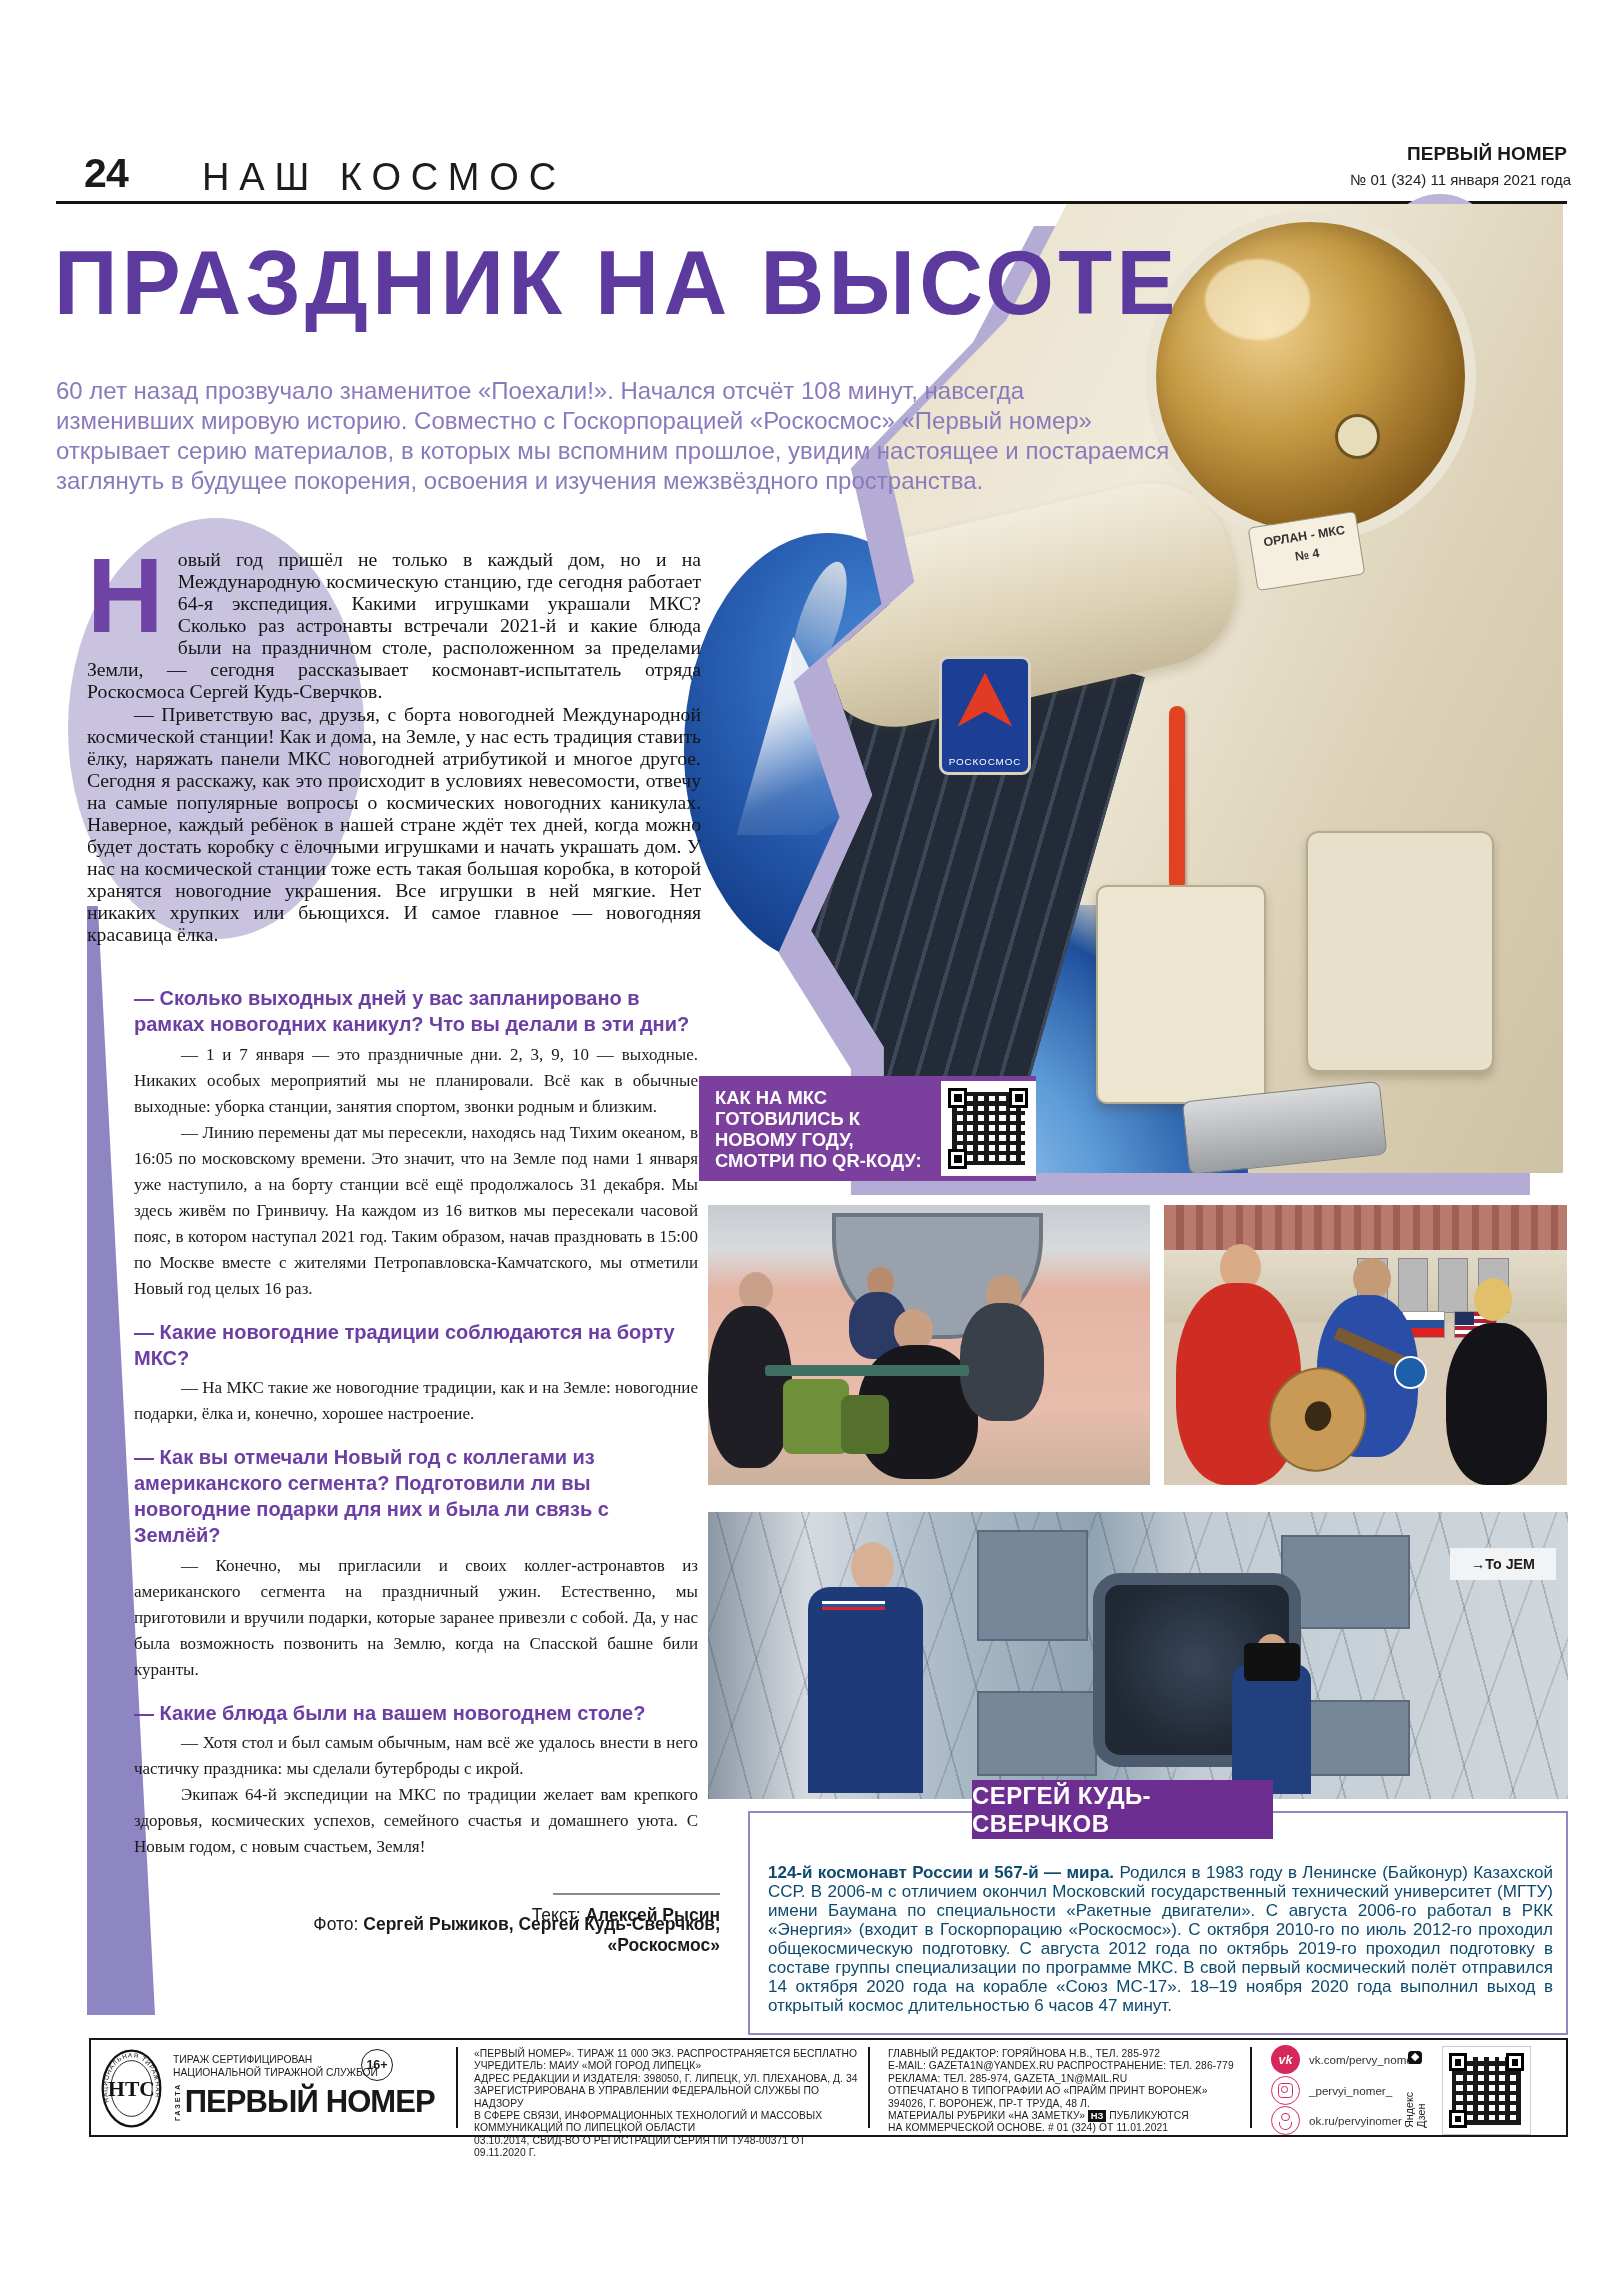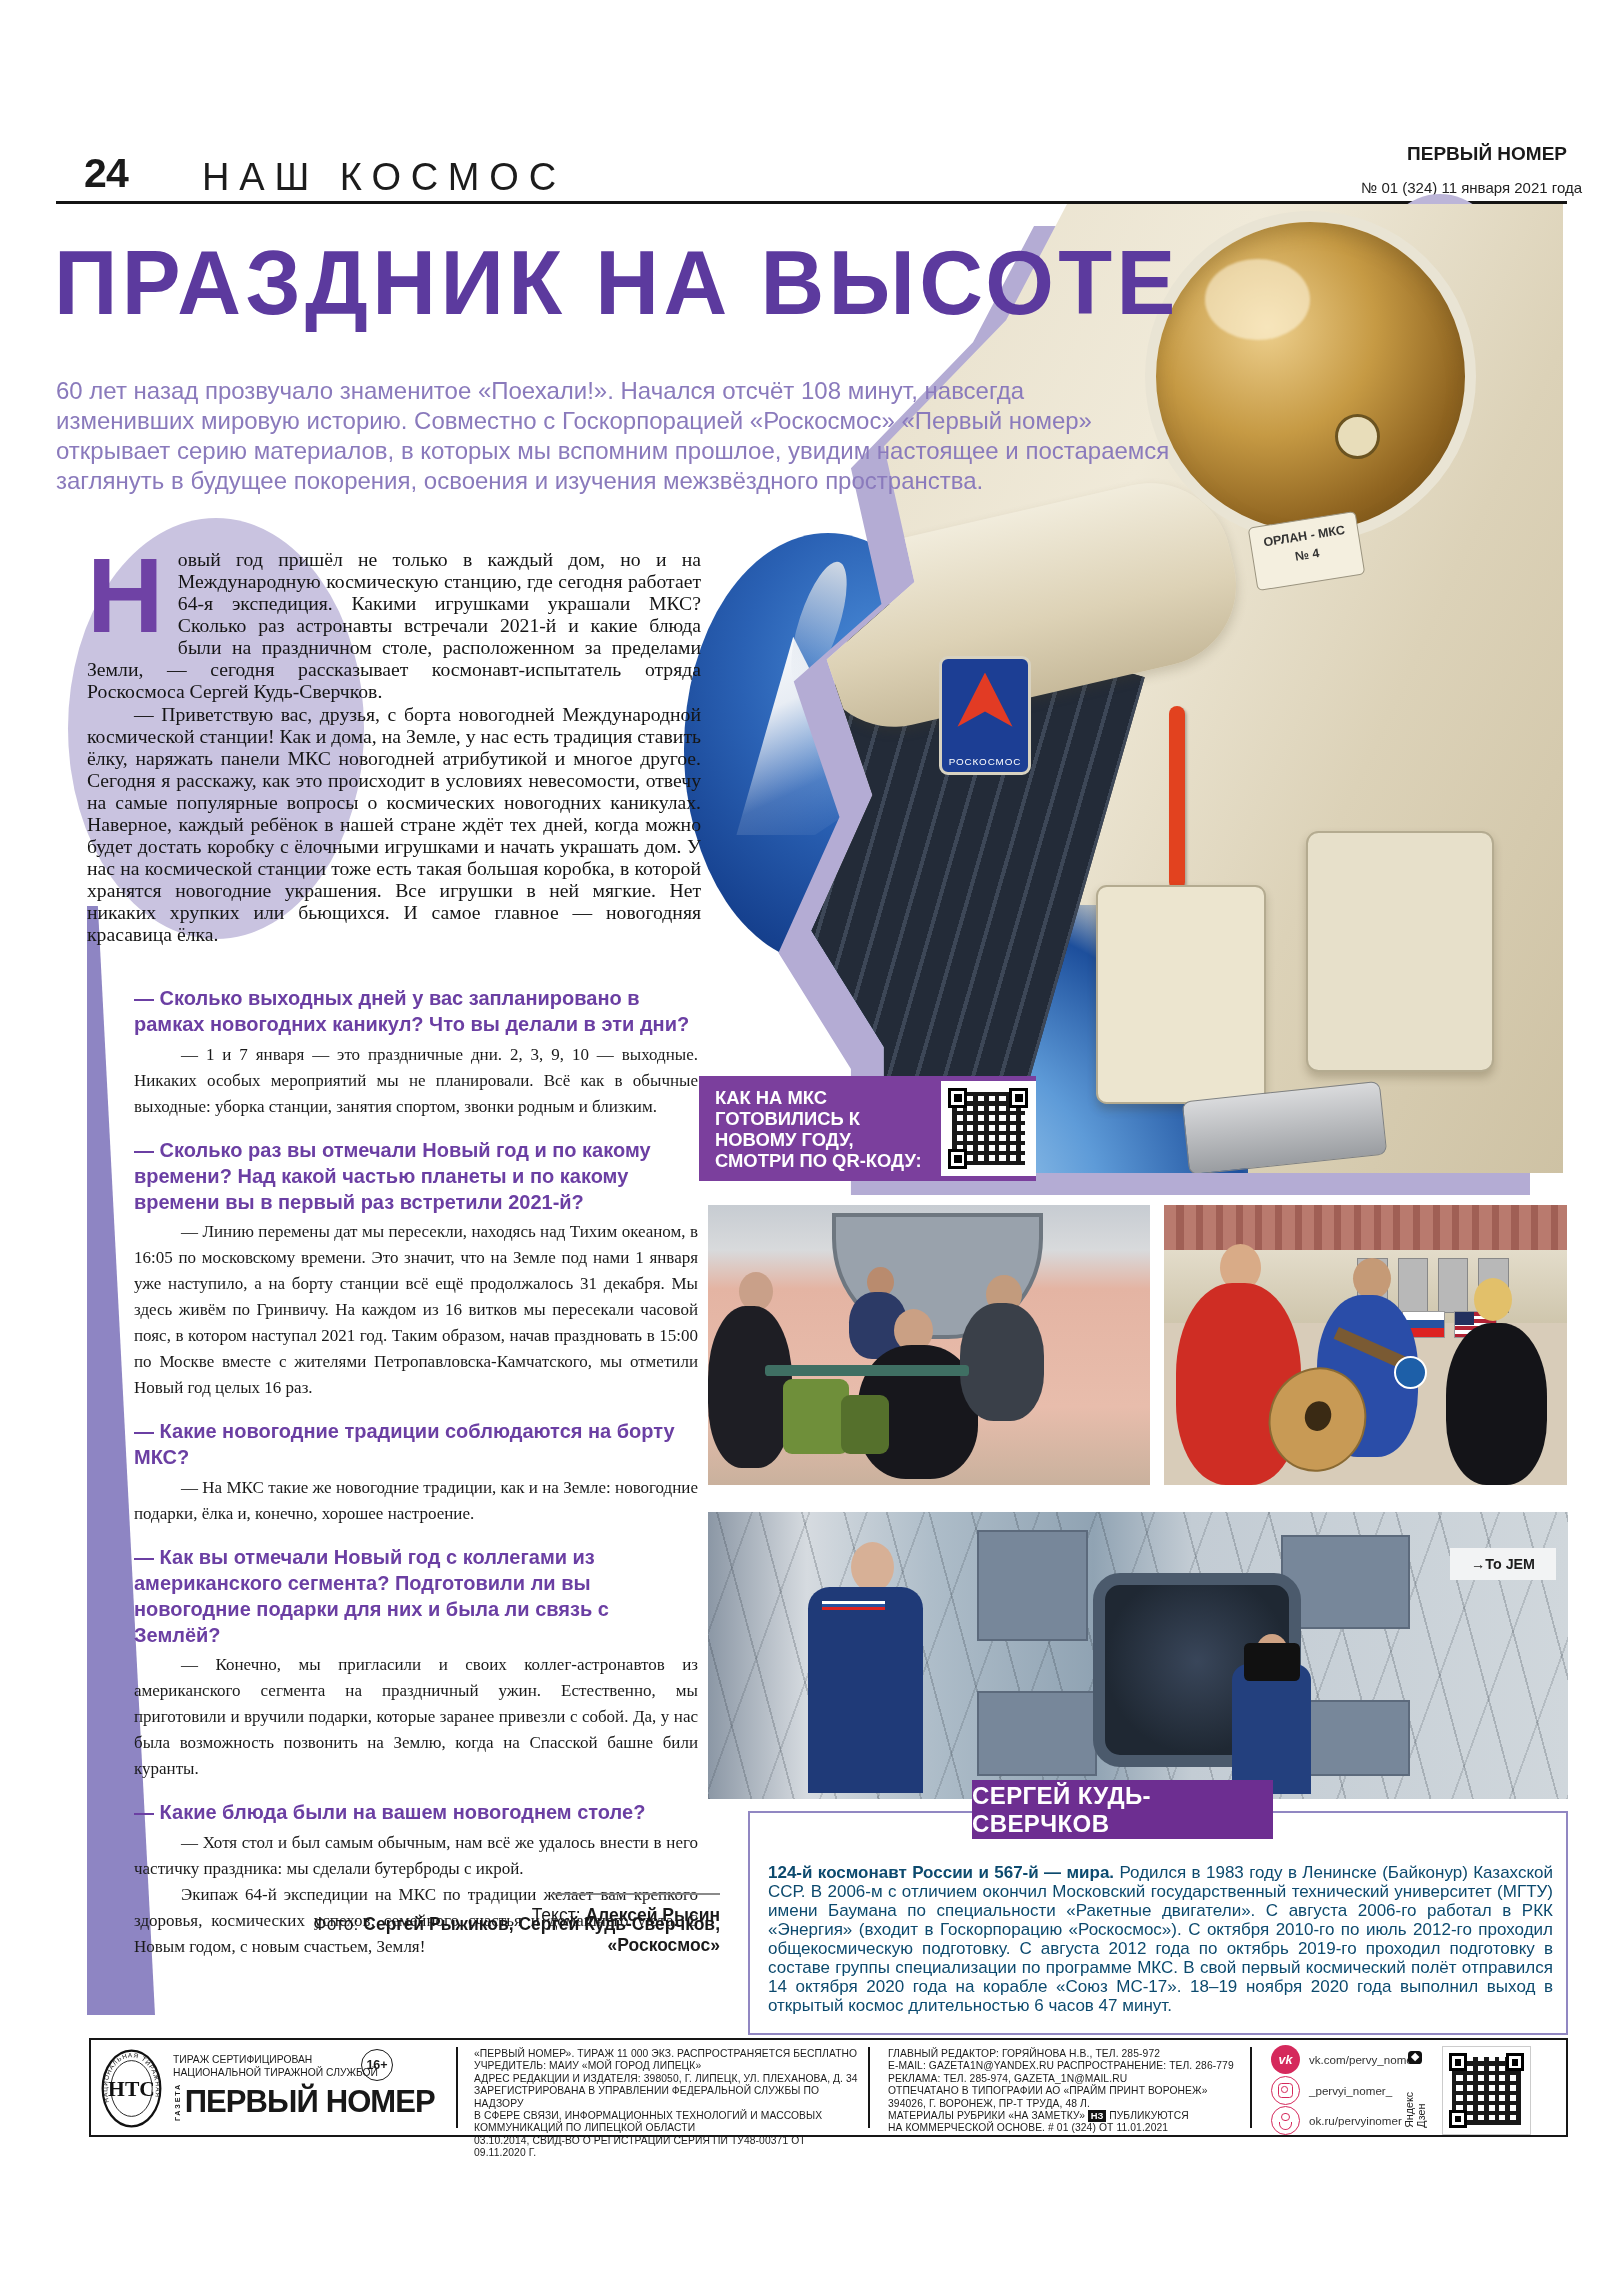--- a/index.html
+++ b/index.html
@@ -2,21 +2,21 @@
 <html style="font-size:14.3px"><head>
 <meta charset="utf-8">
 <style>
   html,body{margin:0;padding:0;}
   body{width:1621px;height:2293px;position:relative;background:#fff;font-family:"Liberation Sans",sans-serif;color:#1a1a1a;overflow:hidden;}
   .abs{position:absolute;}
   
   #hdr-num{left:84px;top:150px;font-size:41px;font-weight:bold;letter-spacing:-0.9px;}
   #hdr-section{left:202px;top:156px;font-size:38px;font-weight:300;letter-spacing:9.9px;color:#1c1c1c;}
   #hdr-brand{right:54px;top:143px;font-size:19px;font-weight:800;text-align:right;}
-  #hdr-issue{right:39px;top:171px;font-size:15px;color:#222;text-align:right;margin-top:8px;}
+  #hdr-issue{right:50px;top:171px;font-size:15px;color:#222;text-align:right;}
   #hdr-rule{left:56px;right:54px;top:201px;height:2.7px;background:#141414;}
   
   #headline{left:54px;top:231px;font-size:91px;font-weight:800;letter-spacing:4.5px;color:#5c3a9e;white-space:nowrap;transform:scaleX(.97);transform-origin:left top;z-index:4;}
   #lead{left:56px;top:376px;width:1119px;font-size:24px;line-height:30px;color:#8a7abc;z-index:4;}
   #lead span{display:block;}
   
   #circle-tr{left:1382px;top:194px;width:116px;height:116px;border-radius:50%;background:#bcb5d8;z-index:0;}
   #blob-dropcap{left:68px;top:518px;width:296px;height:421px;border-radius:50%;background:#c9c3e0;z-index:0;}
   #wedge{left:87px;top:906px;width:68px;height:1109px;background:#8e85c3;clip-path:polygon(0 0,16% 0,100% 100%,0 100%);z-index:0;}
   
@@ -198,21 +198,20 @@
     </div>
     <div class="par" id="p2">— Приветствую вас, друзья, с борта новогодней Международной космической станции! Как и дома, на Земле, у нас есть традиция ставить ёлку, наряжать панели МКС новогодней атрибутикой и многое другое. Сегодня я расскажу, как это происходит в условиях невесомости, отвечу на самые популярные вопросы о космических новогодних каникулах. Наверное, каждый ребёнок в нашей стране ждёт тех дней, когда можно будет достать коробку с ёлочными игрушками и начать украшать дом. У нас на космической станции тоже есть такая большая коробка, в которой хранятся новогодние украшения. Все игрушки в ней мягкие. Нет никаких хрупких или бьющихся. И самое главное — новогодняя красавица ёлка.</div>
   </div>
 
   <div class="abs" id="qa">
     <div class="qa-block">
       <div class="q">— Сколько выходных дней у вас запланировано в рамках новогодних каникул? Что вы делали в эти дни?</div>
       <div class="a">— 1 и 7 января — это праздничные дни. 2, 3, 9, 10 — выходные. Никаких особых мероприятий мы не планировали. Всё как в обычные выходные: уборка станции, занятия спортом, звонки родным и близким.</div>
     </div>
     <div class="qa-block">
-      <div class="q">— Сколько раз вы отмечали Новый год и по какому времени? Над какой частью планеты и по какому времени вы в первый раз встретили 2021-й?</div>
       <div class="a">— Линию перемены дат мы пересекли, находясь над Тихим океаном, в 16:05 по московскому времени. Это значит, что на Земле под нами 1 января уже наступило, а на борту станции всё ещё продолжалось 31 декабря. Мы здесь живём по Гринвичу. На каждом из 16 витков мы пересекали часовой пояс, в котором наступал 2021 год. Таким образом, начав праздновать в 15:00 по Москве вместе с жителями Петропавловска-Камчатского, мы отметили Новый год целых 16 раз.</div>
     </div>
     <div class="qa-block">
       <div class="q">— Какие новогодние традиции соблюдаются на борту МКС?</div>
       <div class="a">— На МКС такие же новогодние традиции, как и на Земле: новогодние подарки, ёлка и, конечно, хорошее настроение.</div>
     </div>
     <div class="qa-block">
       <div class="q">— Как вы отмечали Новый год с коллегами из американского сегмента? Подготовили ли вы новогодние подарки для них и была ли связь с Землёй?</div>
       <div class="a">— Конечно, мы пригласили и своих коллег-астронавтов из американского сегмента на праздничный ужин. Естественно, мы приготовили и вручили подарки, которые заранее привезли с собой. Да, у нас была возможность позвонить на Землю, когда на Спасской башне били куранты.</div>
     </div>

